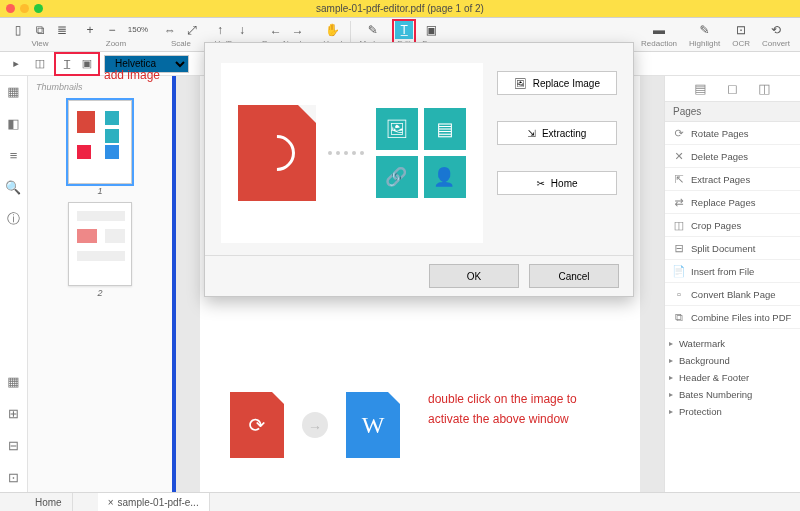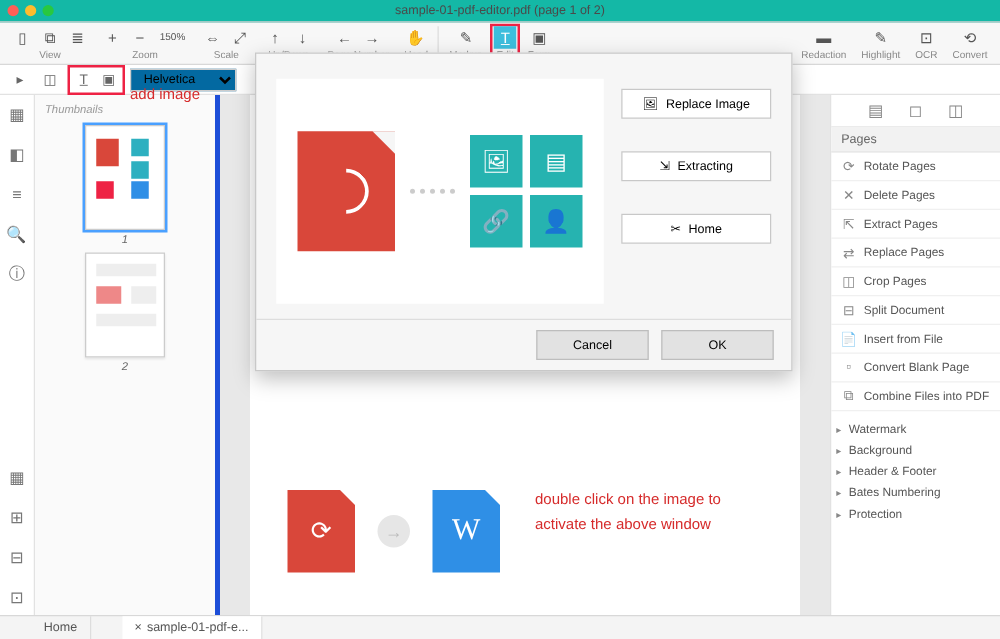--- a/index.html
+++ b/index.html
@@ -1,17 +1,17 @@
 <!DOCTYPE html>
 <html><head>
 <meta charset="utf-8">
 <style>
 * { box-sizing: border-box; margin: 0; padding: 0; font-family: -apple-system, Helvetica, Arial, sans-serif; }
 body { background: #f5f5f5; width: 800px; height: 511px; overflow: hidden; font-size: 10px; color: #555; }
-.titlebar { height: 18px; background: #14b8a6; border-bottom: 1px solid #d0d0d0; display: flex; align-items: center; padding: 0 6px; position: relative; }
+.titlebar { height: 18px; background: #fde047; border-bottom: 1px solid #d0d0d0; display: flex; align-items: center; padding: 0 6px; position: relative; }
 .traffic { display: flex; gap: 5px; }
 .dot { width: 9px; height: 9px; border-radius: 50%; }
 .red { background: #ff5f57; } .yel { background: #febc2e; } .grn { background: #28c840; }
 .titlebar .title { position: absolute; left: 50%; transform: translateX(-50%); font-size: 10px; color: #4a4a4a; }
 .toolbar { height: 34px; background: #f7f7f7; border-bottom: 1px solid #d8d8d8; display: flex; align-items: center; padding: 0 4px; }
 .tgroup { display: flex; flex-direction: column; align-items: center; gap: 1px; padding: 0 6px; }
 .tgroup .row { display: flex; gap: 6px; align-items: center; height: 16px; }
 .tbtn { width: 16px; height: 16px; display: flex; align-items: center; justify-content: center; color: #555; font-size: 12px; }
 .tlabel { font-size: 8px; color: #888; }
 .divider { width: 1px; height: 28px; background: #ddd; margin: 0 2px; }
@@ -313,22 +313,22 @@
           <span>⇲</span>
           <span>Extracting</span>
         </button>
       <button class="btn">
           <span>✂</span>
           <span>Home</span>
         </button>
     </div>
   </div>
   <div class="dlg-foot">
+    <button class="btn">OK</button>
     <button class="btn">Cancel</button>
-    <button class="btn">OK</button>
   </div>
 </div>
 
 <div class="anno" style="left:104px; top:68px;">add image</div>
 <div class="anno" style="left:428px; top:392px;">double click on the image to</div>
 <div class="anno" style="left:428px; top:412px;">activate the above window</div>
 
 <div class="status">
   <div class="tab">Home</div>
   <div class="tab active">

